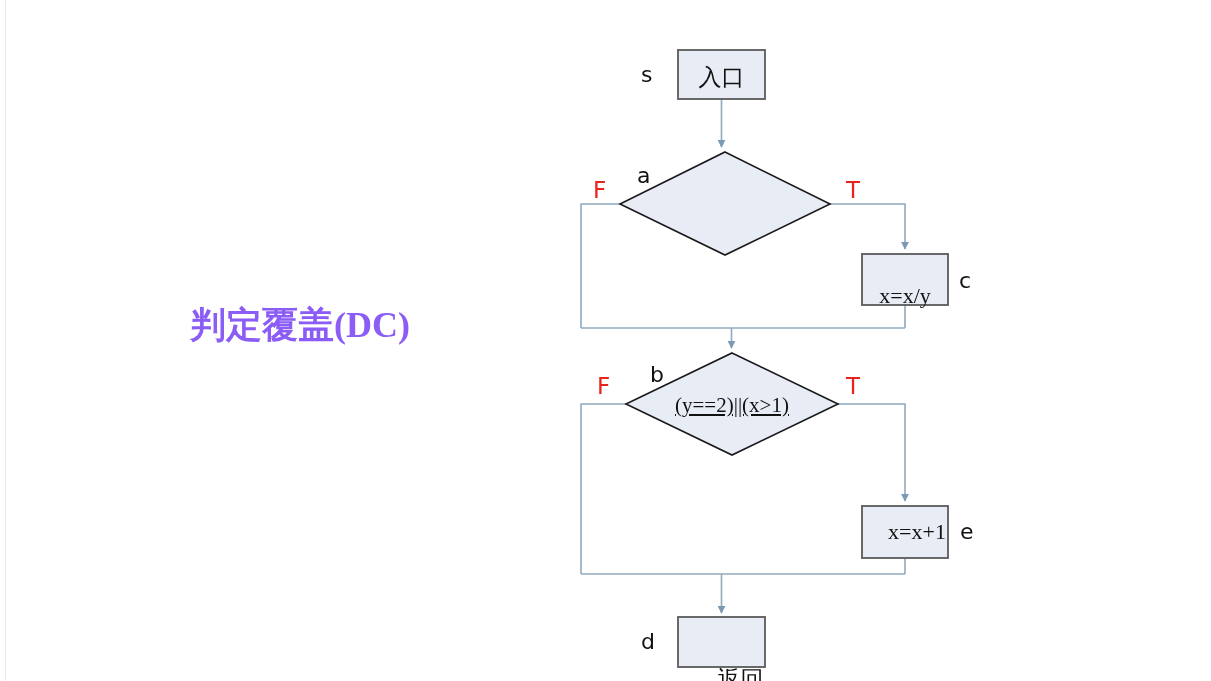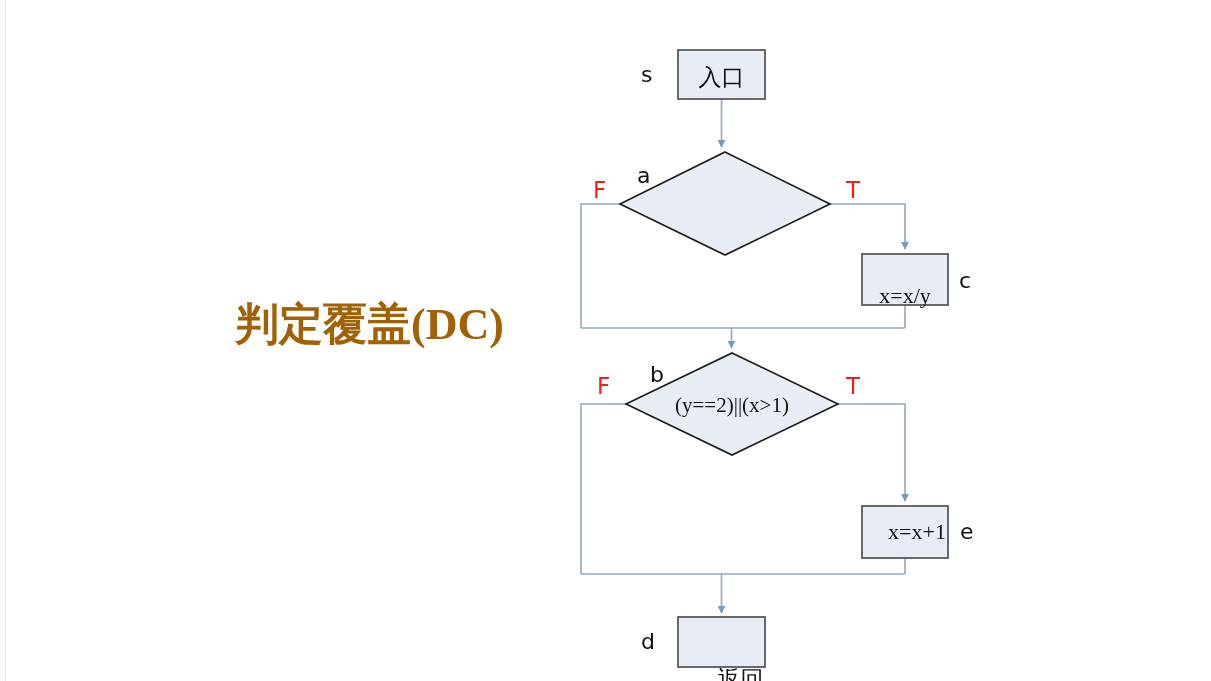--- a/index.html
+++ b/index.html
@@ -27,26 +27,25 @@
     height: 681px;
     background: #e9e9ec;
   }
   #slide-title {
     position: absolute;
     left: 190px;
     top: 296px;
     width: 340px;
     font-family: "Liberation Serif", "DejaVu Serif", serif;
     font-weight: bold;
-    font-size: 44px;
+    font-size: 36px;
     line-height: 58px;
-    color: #a16207;
+    color: #8b5cf6;
     white-space: nowrap;
     letter-spacing: 0px;
-    margin-left: 45px;
   }
 
   
   #diagram {
     position: absolute;
     left: 0;
     top: 0;
     width: 1211px;
     height: 681px;
   }
@@ -134,21 +133,21 @@
     <rect x="862" y="506" width="86" height="52" fill="#e8ecf5" stroke="#5a5a5a" stroke-width="1.8"></rect>
 
     <rect x="678" y="617" width="87" height="50" fill="#e8ecf5" stroke="#5a5a5a" stroke-width="1.8"></rect>
   </svg>
 
   <div class="node-text cjk-text" style="left:678px; top:62px; width:87px;">入口</div>
 
 
   <div class="node-text box-text" style="left:862px; top:267px; width:86px;margin-top:16px;">x=x/y</div>
 
-  <div class="node-text diamond-text" style="left:626px; top:393px; width:212px;">(y==2)||(x&gt;1)</div>
+  <div class="node-text diamond-text" style="left:626px; top:393px; width:212px;text-decoration:underline;">(y==2)||(x&gt;1)</div>
 
   <div class="node-text box-text" style="left:862px; top:519px; width:86px;margin-left:12px;">x=x+1</div>
 
   <div class="node-text cjk-text" style="left:678px; top:664px; width:99px;margin-left:13px;">返回</div>
 
   <div class="tag" style="left:641px; top:62px;">s</div>
 
   <div class="tag" style="left:637px; top:163px;">a</div>
 
   <div class="tag" style="left:959px; top:268px;">c</div>

